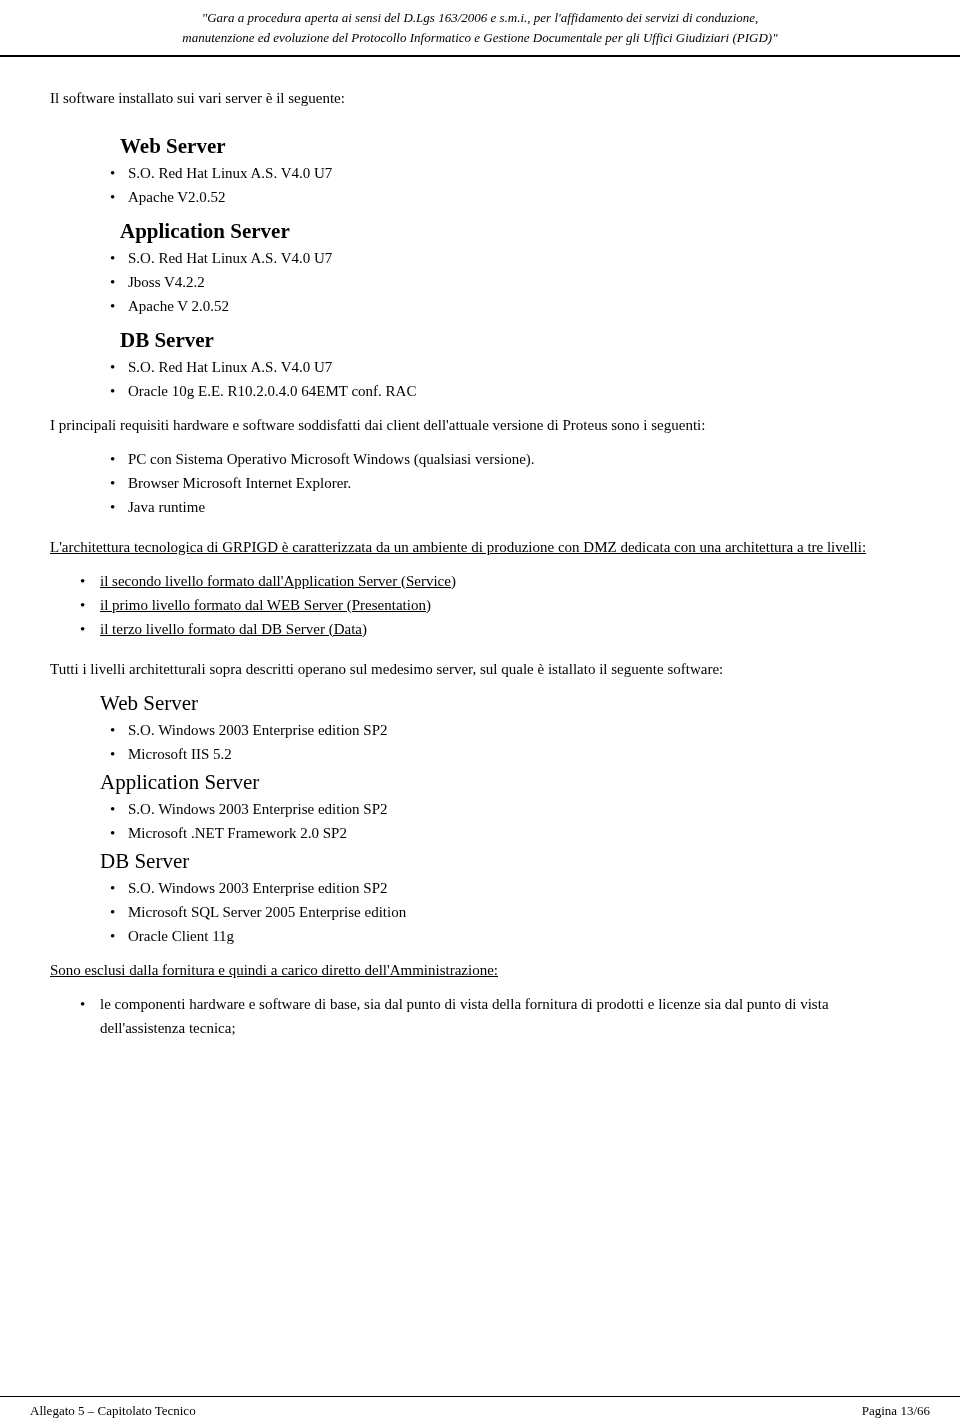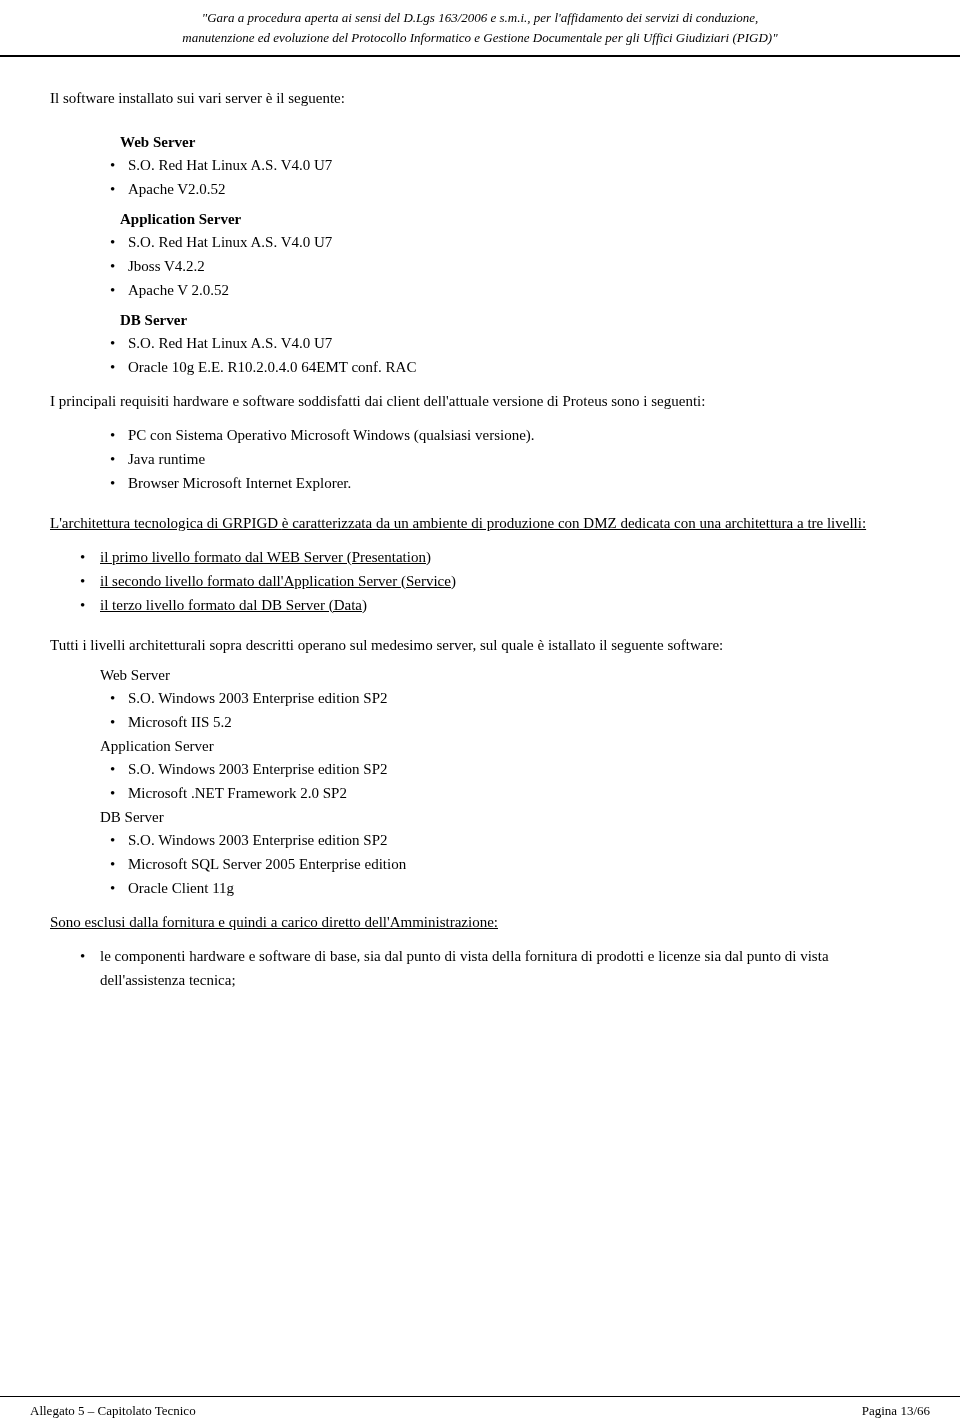--- a/index.html
+++ b/index.html
@@ -77,21 +77,21 @@
       content: "•";
       position: absolute;
       left: 0;
     }
     .block-section {
       margin-bottom: 10px;
     }
     .indent-label {
       padding-left: 70px;
       font-weight: bold;
-      font-size: 15px;
+      font-size: 21px;
       margin-bottom: 2px;
     }
     .underline-text {
       text-decoration: underline;
     }
     .footer {
       border-top: 1px solid #000;
       display: flex;
       justify-content: space-between;
       padding: 6px 30px;
@@ -139,33 +139,33 @@
       <ul class="bullet-list">
         <li>S.O.  Red Hat Linux A.S. V4.0 U7</li>
         <li>Oracle  10g E.E. R10.2.0.4.0 64EMT conf. RAC</li>
       </ul>
     </div>
 
     <div class="block-section" style="margin-top: 4px;">
       <p class="para-body">I principali requisiti hardware e software  soddisfatti dai client dell'attuale versione di Proteus sono i seguenti:</p>
       <ul class="bullet-list">
         <li>PC con Sistema Operativo Microsoft Windows (qualsiasi versione).</li>
+        <li>Browser Microsoft Internet Explorer.</li>
         <li>Java runtime</li>
-        <li>Browser Microsoft Internet Explorer.</li>
       </ul>
     </div>
 
     <div class="block-section" style="margin-top: 16px; text-decoration: underline;">
       <p class="para-body">
         <span style="text-decoration: underline;">L'architettura tecnologica di GRPIGD</span>
         <span> è caratterizzata da un ambiente di produzione con DMZ dedicata con una architettura a tre livelli:</span>
       </p>
       <ul class="bullet-list-outer">
+        <li>il secondo livello formato dall'Application Server (Service)</li>
         <li>il primo livello formato dal WEB Server  (Presentation)</li>
-        <li>il secondo livello formato dall'Application Server (Service)</li>
         <li>il terzo livello formato dal DB Server (Data)</li>
       </ul>
     </div>
 
     <div class="block-section" style="margin-top: 16px;">
       <p class="para-body">Tutti i livelli architetturali sopra descritti operano sul medesimo server, sul quale è istallato il seguente software:</p>
 
       <div class="indent-label" style="padding-left: 50px; font-weight: normal;">Web Server</div>
       <ul class="bullet-list">
         <li>S.O. Windows 2003 Enterprise edition SP2</li>

